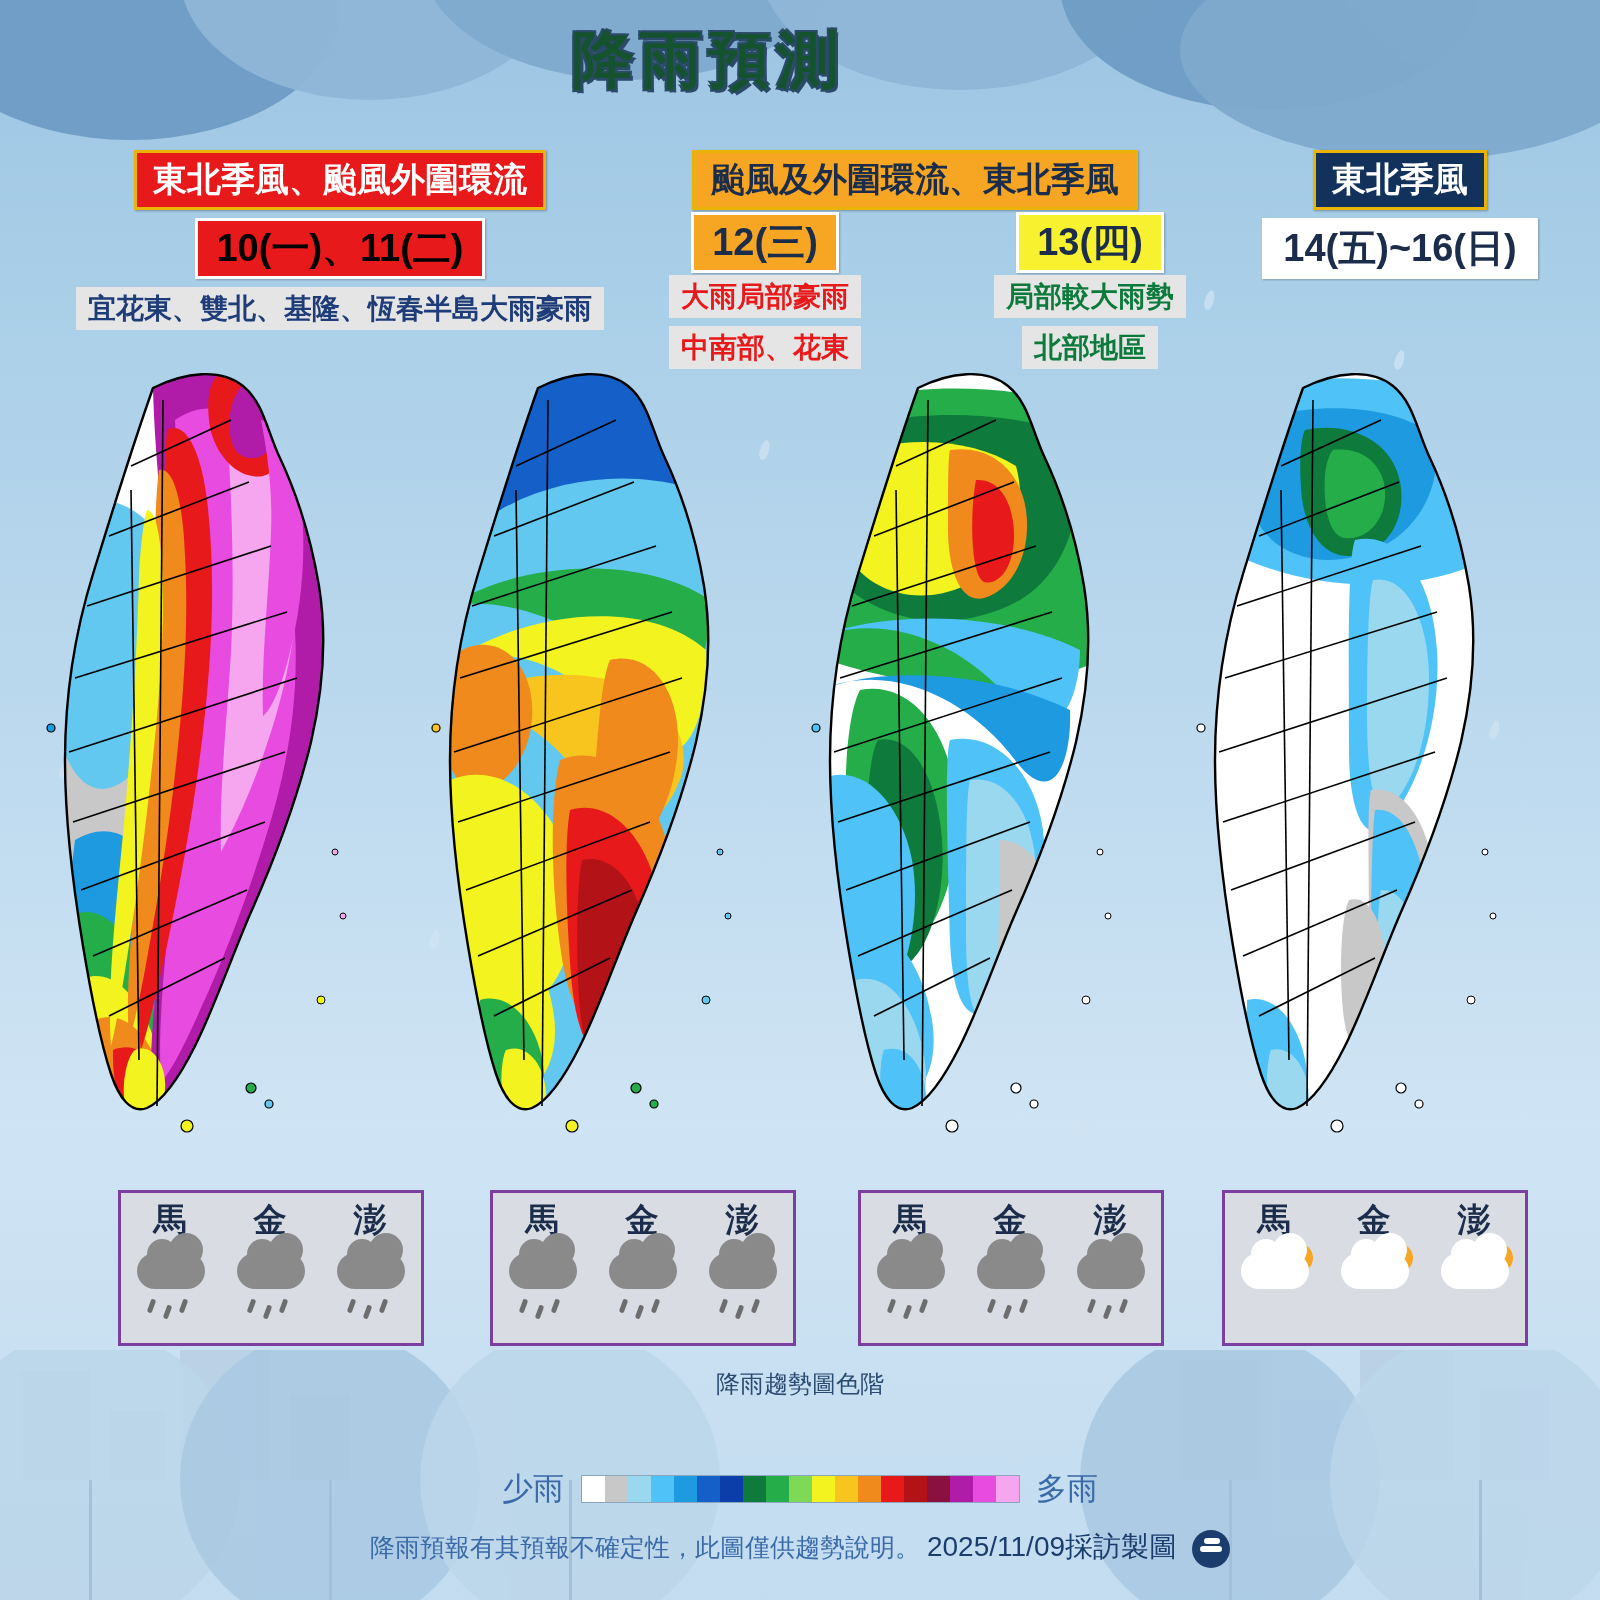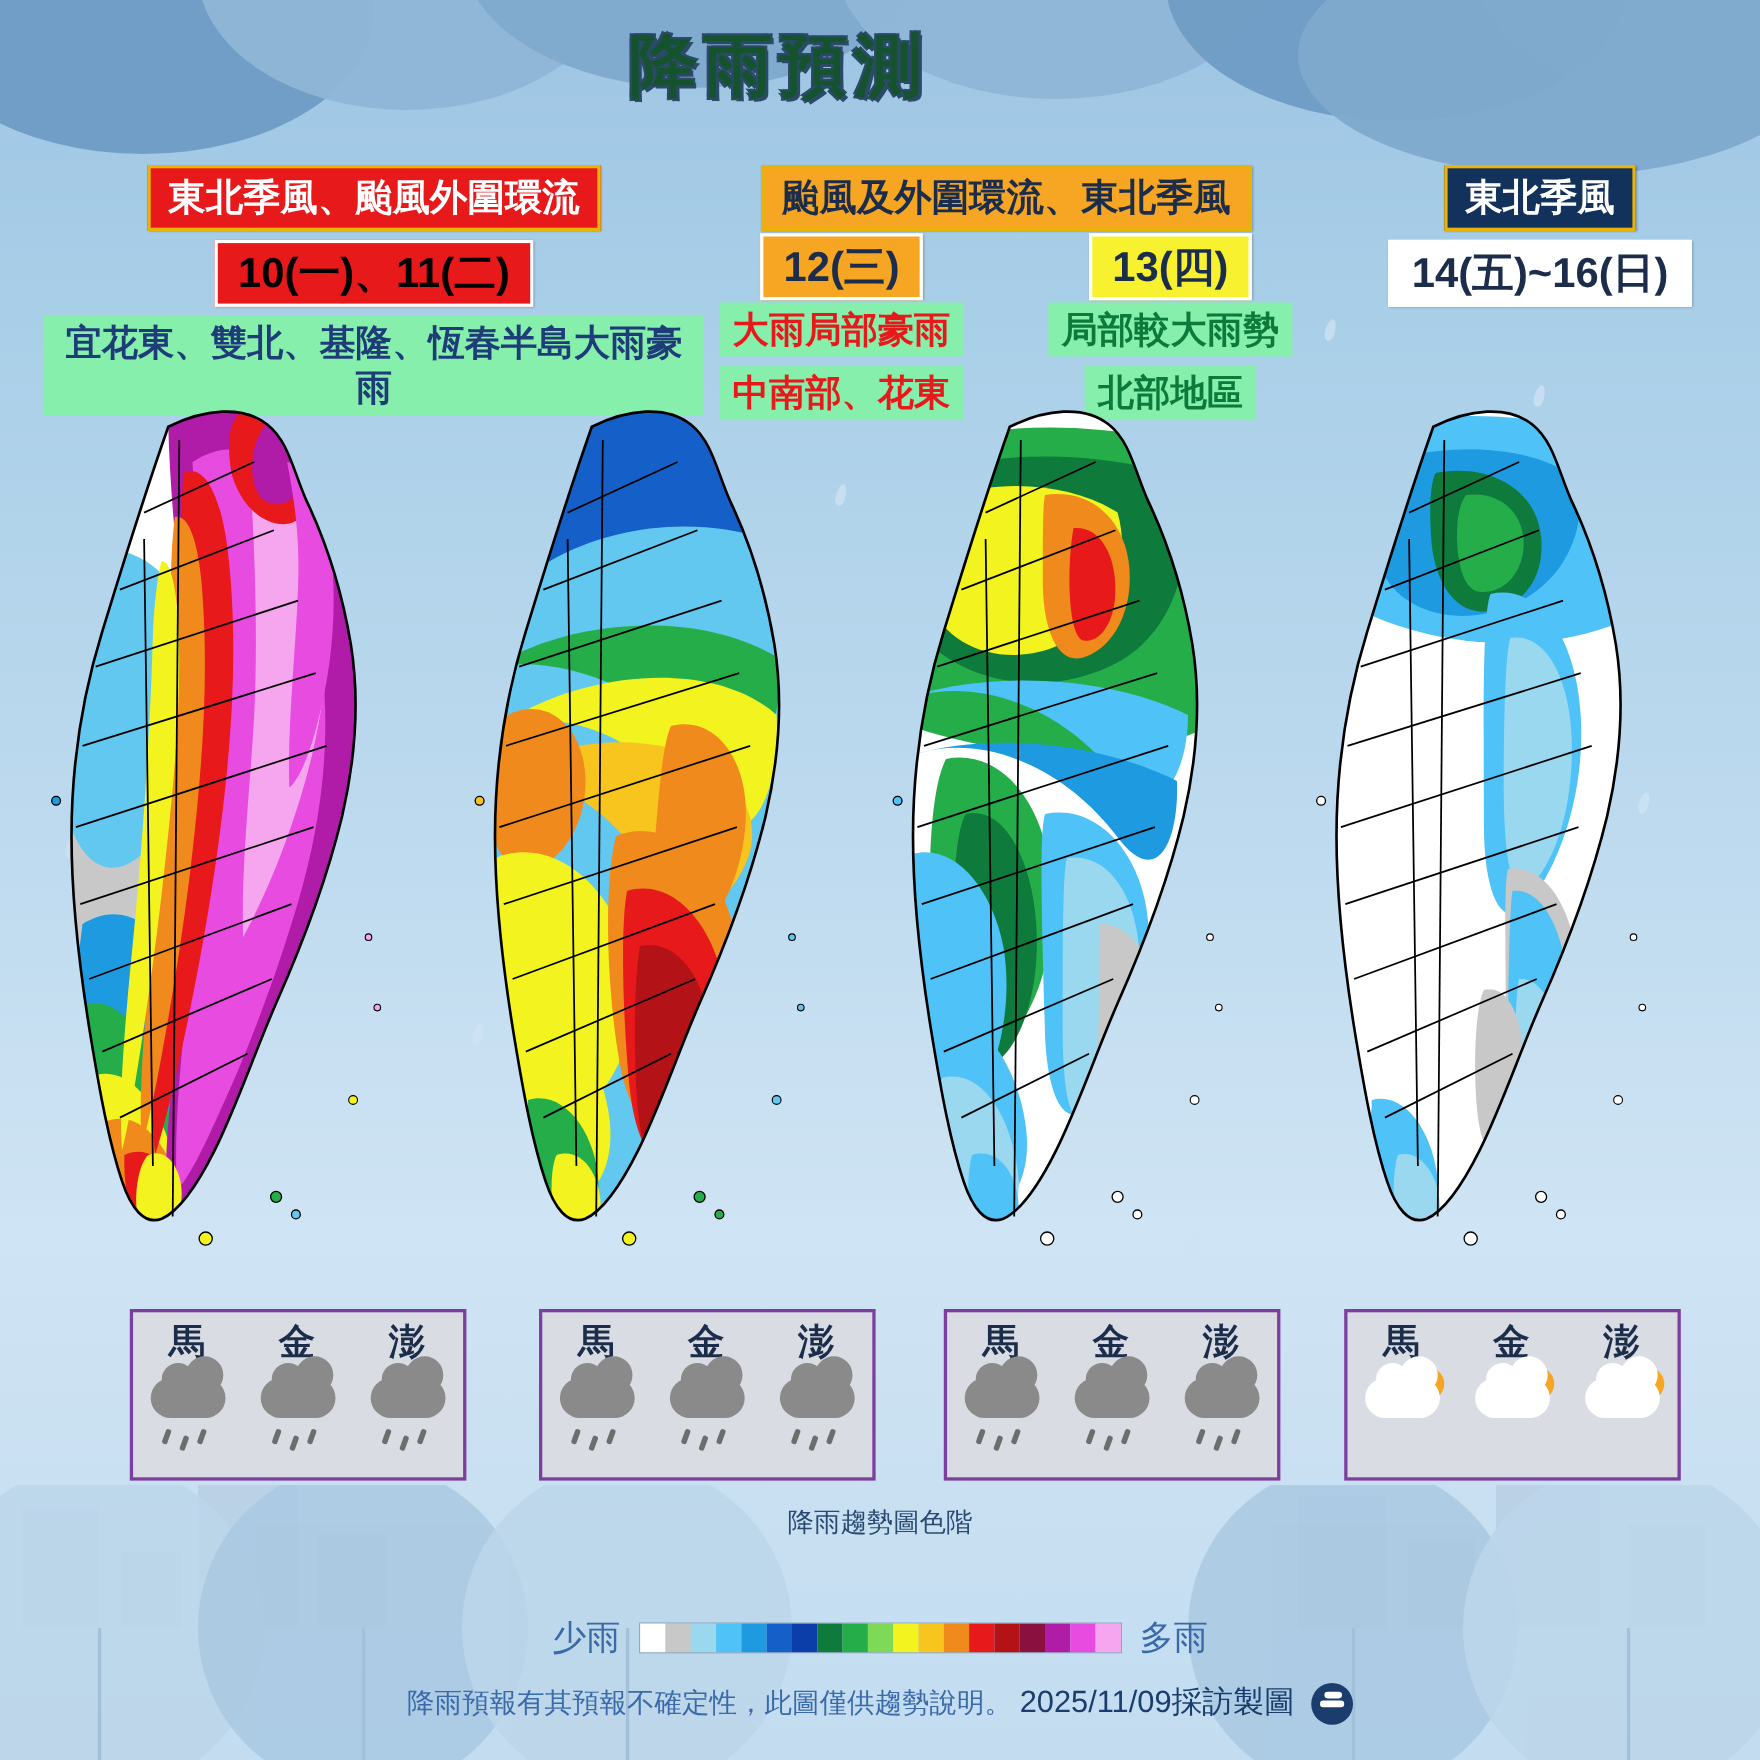--- a/index.html
+++ b/index.html
@@ -34,21 +34,21 @@
         box-shadow:1px 1px 2px rgba(0,0,0,.3);}
   .band.red{background:#e8191b;color:#ffffff;}
   .band.orange{background:#f6a623;color:#1b2d4a;}
   .band.navy{background:#12325c;color:#ffffff;}
   .daypill{display:inline-block;padding:2px 18px;font-size:38px;font-weight:bold;color:#1b2d4a;border:3px solid #ffffff;
            box-shadow:1px 1px 2px rgba(0,0,0,.25);}
   .daypill.red{background:#e8191b;color:#000000;}
   .daypill.orange{background:#f6a623;}
   .daypill.yellow{background:#f7f12f;}
   .daypill.white{background:#ffffff;}
-  .note{display:inline-block;background:#86efac;padding:4px 12px;font-size:33px;font-weight:bold;line-height:1.25;}
+  .note{display:inline-block;background:#e5e5e5;padding:4px 12px;font-size:28px;font-weight:bold;line-height:1.25;}
   .note.blue{color:#1e3c78;}
   .note.red{color:#e8191b;}
   .note.green{color:#0b7a3b;}
 
   
   .mapwrap{position:absolute;top:360px;width:340px;height:790px;}
   .mapwrap svg{display:block;}
 
   
   .isle{position:absolute;width:300px;height:150px;background:#d9dde3;border:3px solid #7b3fa0;}
@@ -144,21 +144,21 @@
 <div class="hdr" style="left:620px;top:150px;width:590px;">
   <div class="band orange">颱風及外圍環流、東北季風</div>
 </div>
 
 <div class="hdr" style="left:620px;top:212px;width:290px;">
   <div><span class="daypill orange">12(三)</span></div>
   <div style="margin-top:2px;"><span class="note red">大雨局部豪雨</span></div>
   <div style="margin-top:8px;"><span class="note red">中南部、花東</span></div>
 </div>
 
-<div class="hdr" style="left:919px;top:212px;width:290px;">
+<div class="hdr" style="left:945px;top:212px;width:290px;">
   <div><span class="daypill yellow">13(四)</span></div>
   <div style="margin-top:2px;"><span class="note green">局部較大雨勢</span></div>
   <div style="margin-top:8px;"><span class="note green">北部地區</span></div>
 </div>
 
 <div class="hdr" style="left:1225px;top:150px;width:350px;">
   <div class="band navy">東北季風</div>
   <div style="margin-top:8px;">
     <span class="daypill white">14(五)~16(日)</span>
   </div>

